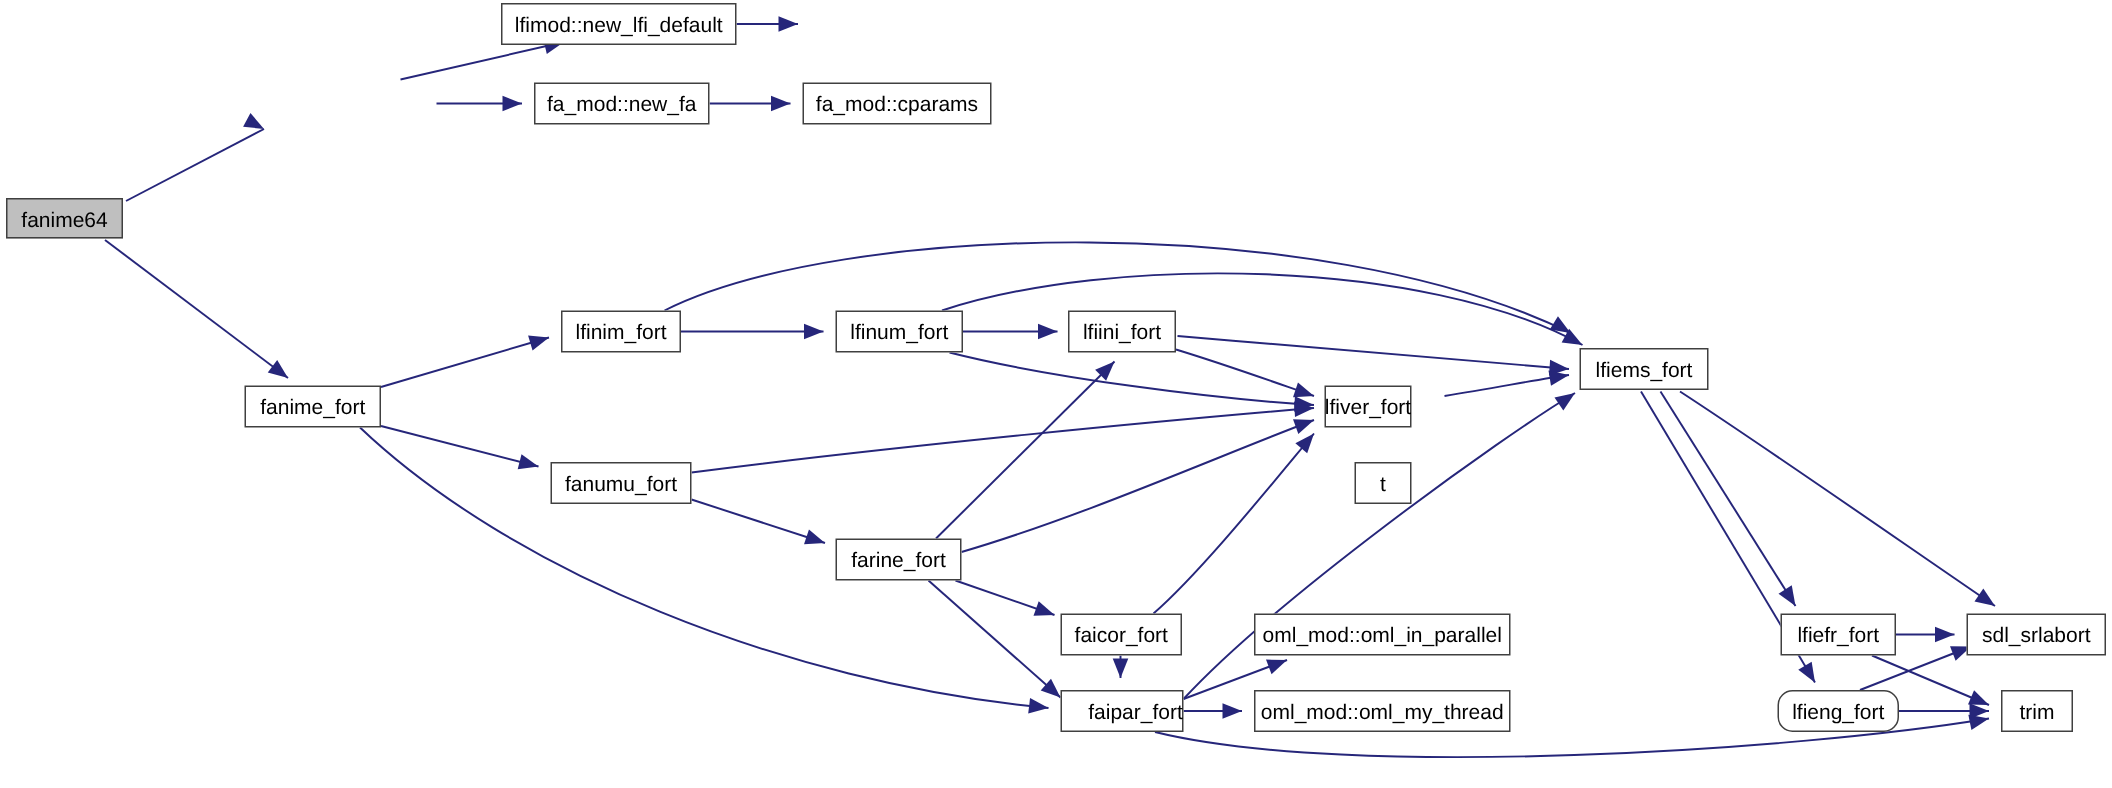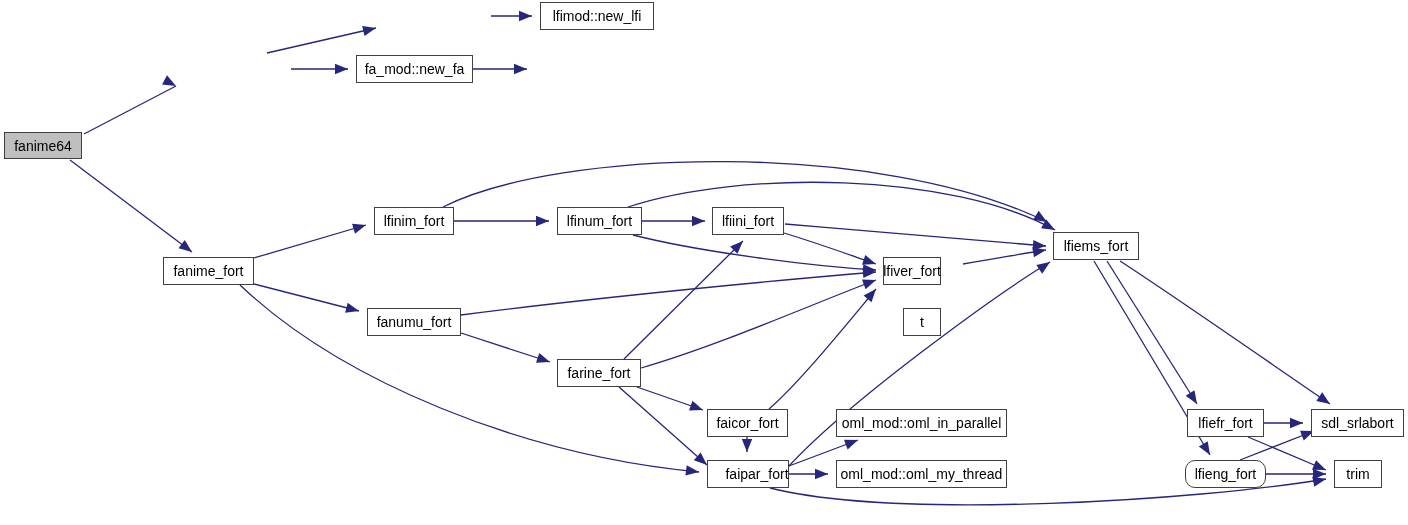--- a/index.html
+++ b/index.html
@@ -200,25 +200,28 @@
       </g>
       <g>
         <path d="M 1266 474 L 1326 474" fill="none" stroke="#26267a" stroke-width="1.3"></path>
         <polygon points="1326.00,474.00 1313.00,479.20 1313.00,468.80" fill="#26267a"></polygon>
       </g>
     </svg>
   <div id="node-layer">
       <div class="node root" style="left: 4px; top: 132px; width: 78px; height: 27px; justify-content: center;">
         <span class="node-label">fanime64</span>
       </div>
-      <div class="node" style="left: 540px; top: 2px; width: 114px; height: 28px;">
-        <span class="node-label">lfimod::new_lfi</span>
+      <div class="node" style="left: 334px; top: 2px; width: 157px; height: 28px;">
+        <span class="node-label">lfimod::new_lfi_default</span>
       </div>
       <div class="node" style="left: 356px; top: 55px; width: 117px; height: 28px;">
         <span class="node-label">fa_mod::new_fa</span>
+      </div>
+      <div class="node" style="left: 535px; top: 55px; width: 126px; height: 28px;">
+        <span class="node-label">fa_mod::cparams</span>
       </div>
       <div class="node" style="left: 163px; top: 257px; width: 91px; height: 28px;">
         <span class="node-label">fanime_fort</span>
       </div>
       <div class="node" style="left: 374px; top: 207px; width: 80px; height: 28px;">
         <span class="node-label">lfinim_fort</span>
       </div>
       <div class="node" style="left: 557px; top: 207px; width: 85px; height: 28px;">
         <span class="node-label">lfinum_fort</span>
       </div>

